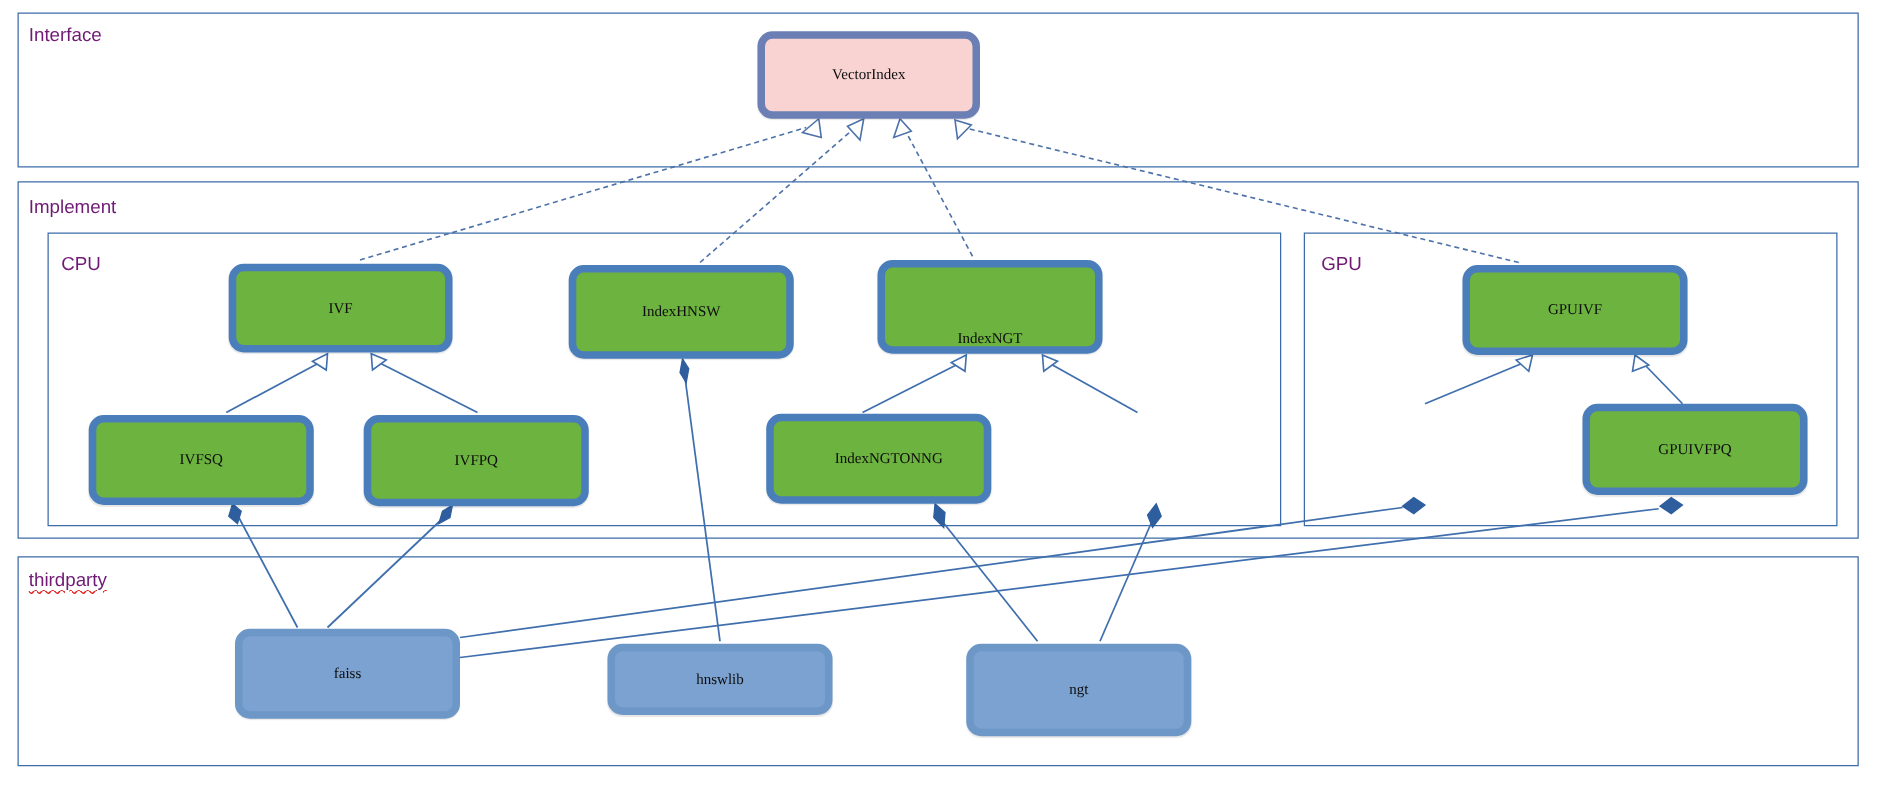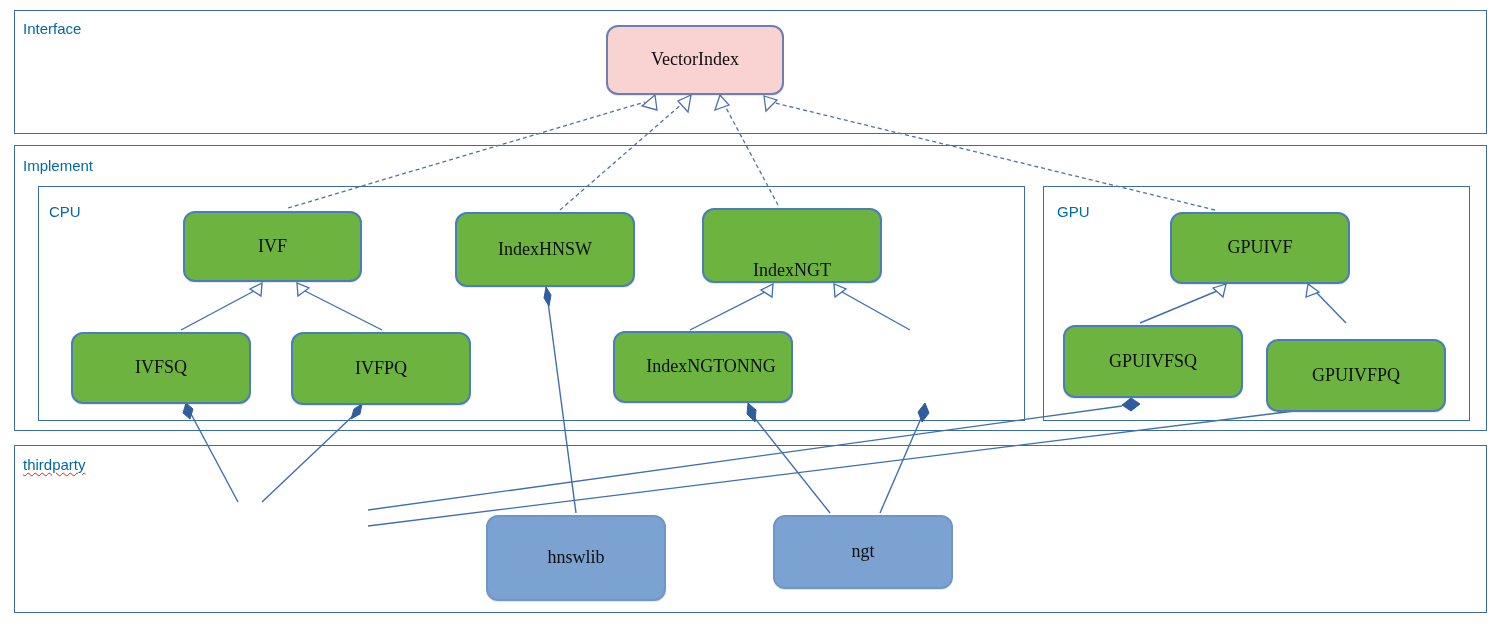--- a/index.html
+++ b/index.html
@@ -18,41 +18,41 @@
   .group {
     position: absolute;
     box-sizing: border-box;
     border: 1px solid #3c6ca8;
     background: transparent;
   }
   .group-label {
     position: absolute;
     font-family: "Liberation Sans", sans-serif;
     font-size: 15px;
-    color: #0369a1;
+    color: #701a75;
     white-space: nowrap;
     line-height: 1;
   }
   .group-label.misspelled {
     text-decoration: underline;
     text-decoration-style: wavy;
     text-decoration-color: #e02020;
     text-decoration-thickness: 1px;
     text-underline-offset: 2px;
   }
   .node {
     position: absolute;
     box-sizing: border-box;
     border-radius: 12px;
-    border: 2px solid #0f172a;
+    border: 6px solid #0f172a;
     display: flex;
     align-items: center;
     justify-content: center;
     font-family: "Liberation Serif", serif;
-    font-size: 18px;
+    font-size: 12px;
     color: #0d0d0d;
     text-align: center;
     line-height: 1.1;
     box-shadow: 0 1px 1px rgba(0,0,0,0.10);
   }
   .node.iface {
     background: #f9d2d2;
     border-color: #6b7fb5;
   }
   .node.impl {
@@ -200,30 +200,30 @@
 
   <div class="node impl" style="left:291px; top:332px; width:180px; height:73px;">
     <span>IVFPQ</span>
   </div>
 
   <div class="node impl" style="left:613px; top:331px; width:180px; height:72px;padding-left:16px;">
     <span>IndexNGTONNG</span>
   </div>
 
 
-  <div class="node impl" style="left:1063px; top:325px; width:180px; height:73px;">
-    <span>GPUIVFSQ</span>
-  </div>
-
-  <div class="node impl" style="left:1266px; top:339px; width:180px; height:73px;">
+
+  <div class="node impl" style="left:1266px; top:323px; width:180px; height:73px;">
     <span>GPUIVFPQ</span>
   </div>
 
-
-  <div class="node thirdparty" style="left:486px; top:515px; width:180px; height:86px;">
+  <div class="node thirdparty" style="left:188px; top:503px; width:180px; height:72px;">
+    <span>faiss</span>
+  </div>
+
+  <div class="node thirdparty" style="left:486px; top:515px; width:180px; height:57px;">
     <span>hnswlib</span>
   </div>
 
   <div class="node thirdparty" style="left:773px; top:515px; width:180px; height:74px;">
     <span>ngt</span>
   </div>
 
 </div>
 
 </body></html>

